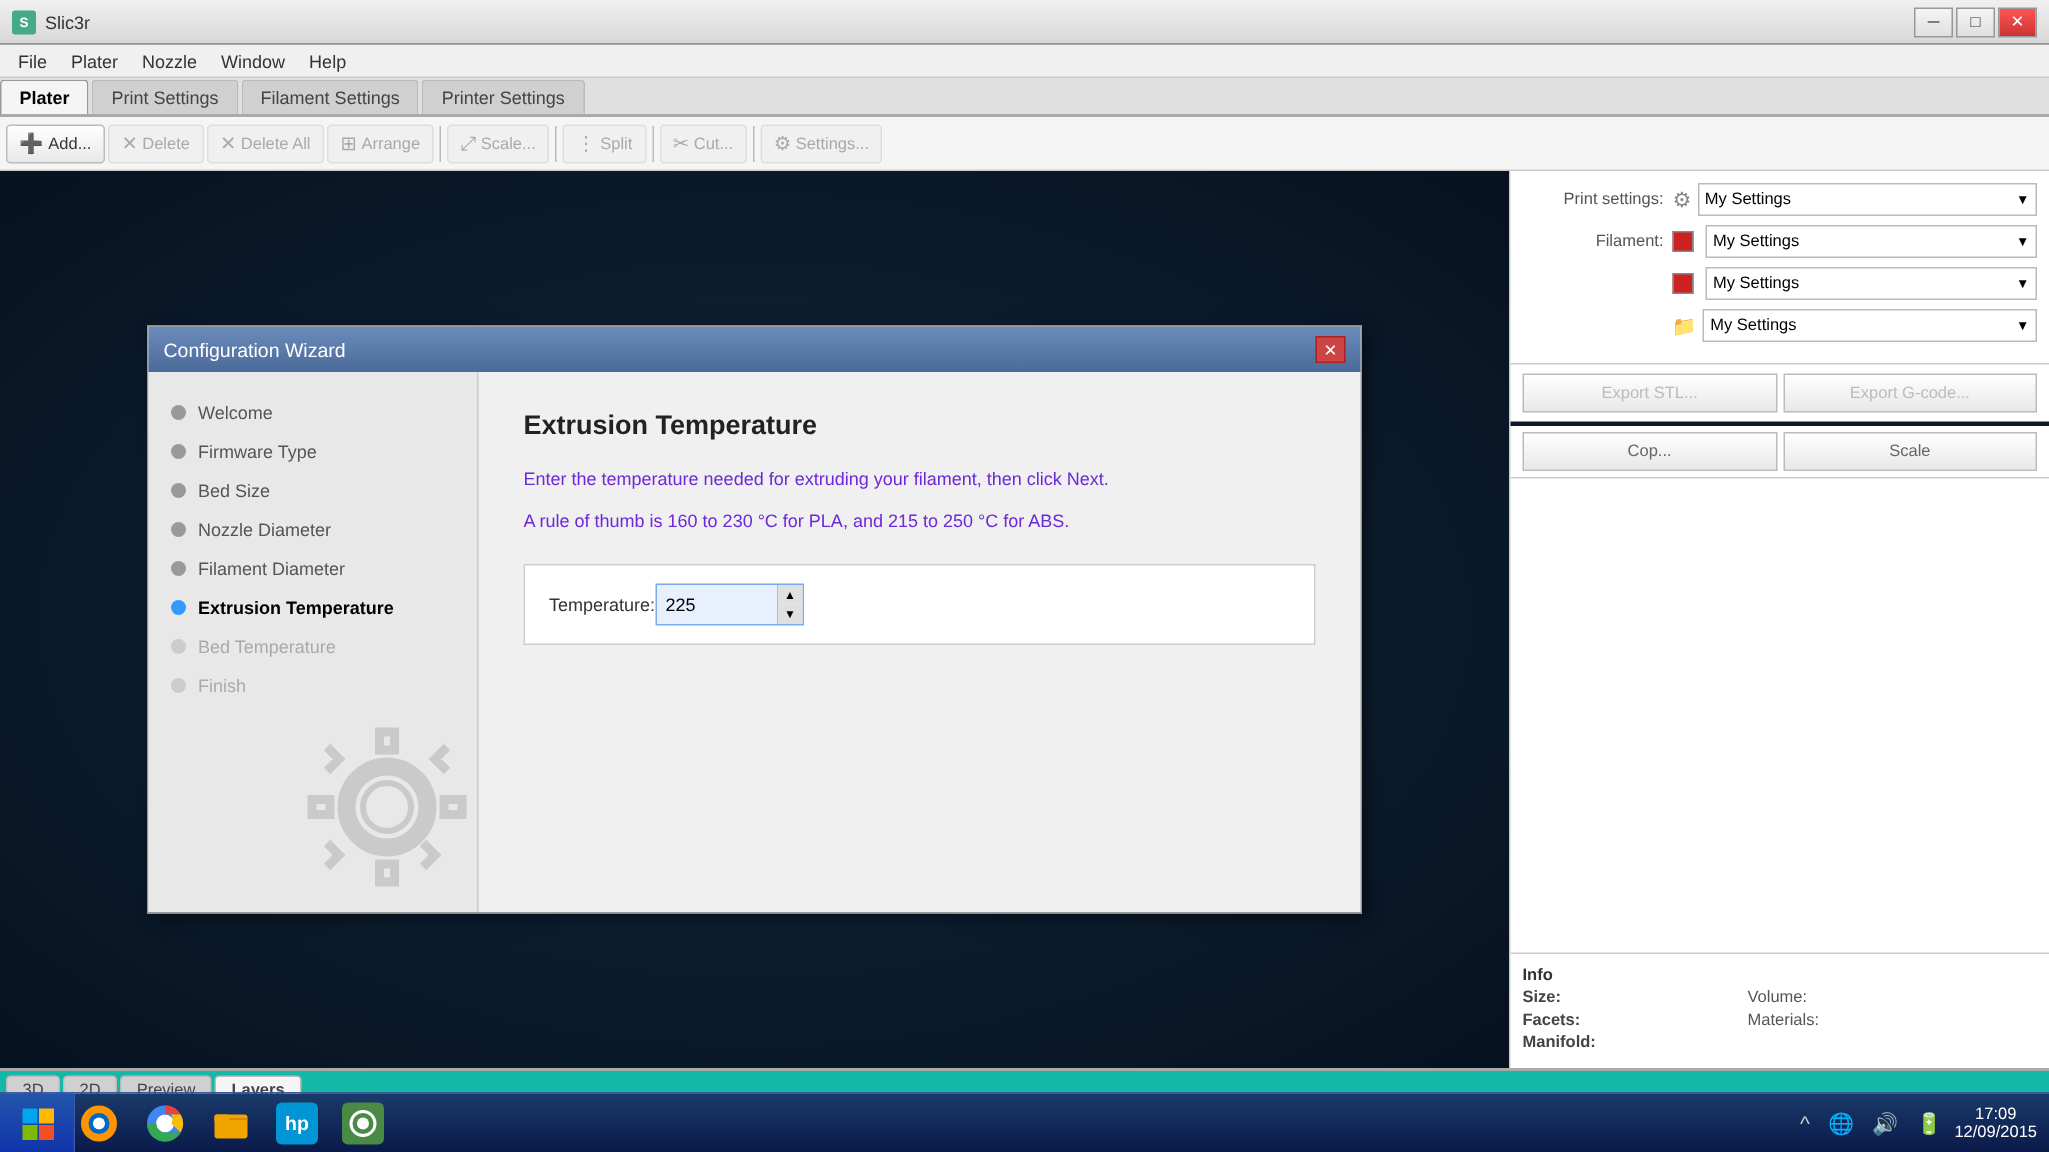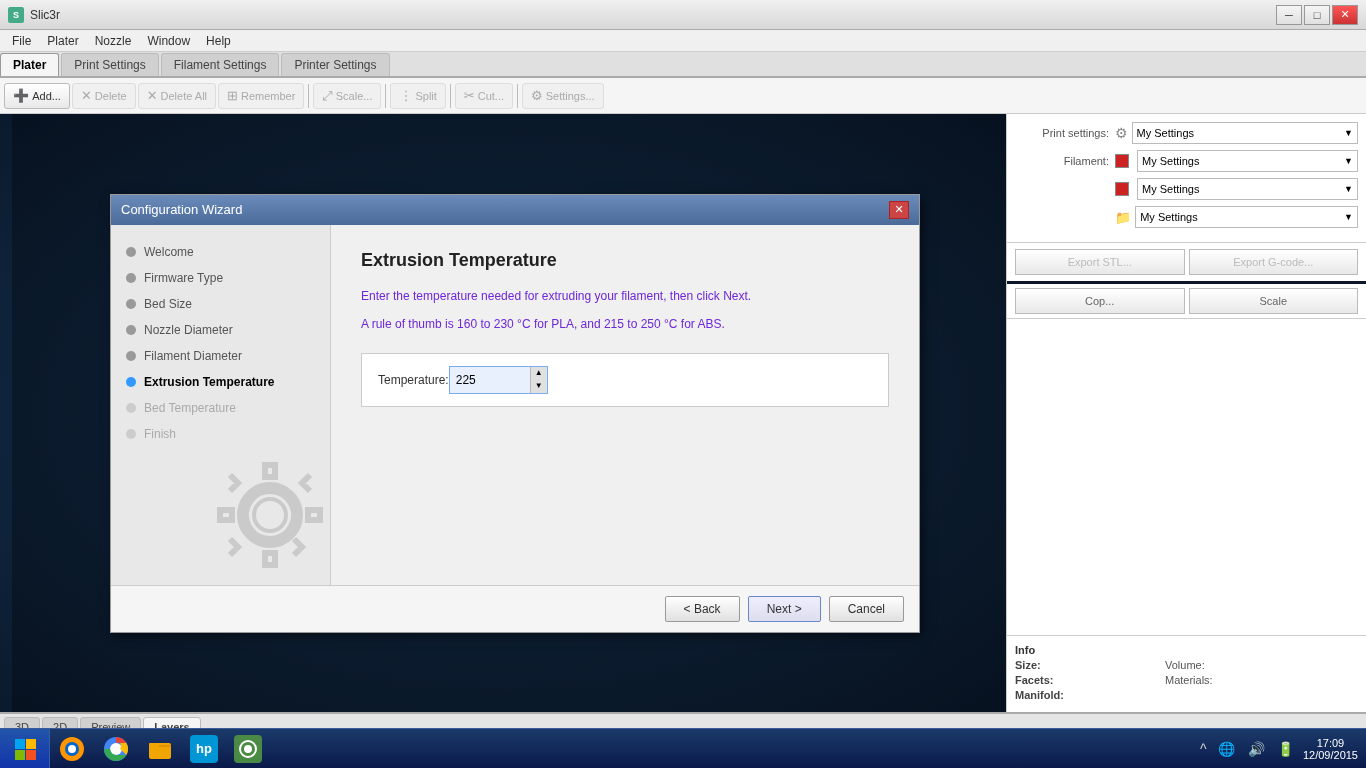--- a/index.html
+++ b/index.html
@@ -47,29 +47,29 @@
     #action-btns { display: flex; gap: 4px; padding: 6px 8px; border-bottom: 3px solid #0f172a; }
     .action-btn { flex: 1; height: 26px; border: 1px solid #bbb; background: linear-gradient(to bottom, #fff, #e8e8e8); font-size: 11px; cursor: pointer; color: #666; display: flex; align-items: center; justify-content: center; gap: 3px; }
     .action-btn.disabled { color: #bbb; }
 
     #object-list-area { flex: 1; overflow: auto; }
     #info-panel { border-top: 1px solid #ccc; padding: 8px; font-size: 11px; color: #555; }
     .info-row { display: flex; margin-bottom: 3px; }
     .info-key { width: 70px; font-weight: bold; color: #444; }
 
     
-    #bottom-tabs { background: #e5e5e5; height: 28px; display: flex; align-items: center; padding: 0 4px; border-top: 2px solid #aaa; }
+    #bottom-tabs { background: #14b8a6; height: 28px; display: flex; align-items: center; padding: 0 4px; border-top: 2px solid #aaa; }
     .view-tab { padding: 3px 10px; font-size: 11px; cursor: pointer; border: 1px solid #bbb; background: #d0d0d0; margin-right: 2px; border-radius: 3px 3px 0 0; color: #444; }
     .view-tab.active { background: #f5f5f5; font-weight: bold; }
 
     
     #status-bar { background: #f0f0f0; height: 28px; display: flex; align-items: center; padding: 0 8px; border-top: 1px solid #ccc; font-size: 11px; color: #444; }
 
     
-    #modal-overlay { position: absolute; top: 0; left: 12px; width: 100%; height: 100%; background: rgba(0,0,0,0.3); display: flex; align-items: center; justify-content: center; z-index: 100; }
+    #modal-overlay { position: absolute; top: 0; left: 0; width: 100%; height: 100%; background: rgba(0,0,0,0.3); display: flex; align-items: center; justify-content: center; z-index: 100; }
     #wizard-dialog { width: 810px; background: #f0f0f0; border: 1px solid #999; box-shadow: 3px 3px 10px rgba(0,0,0,0.5); }
     #wizard-title-bar { background: linear-gradient(to bottom, #6b8cba, #4a6a9a); color: white; padding: 6px 10px; display: flex; align-items: center; justify-content: space-between; font-size: 13px; }
     #wizard-close { width: 20px; height: 18px; background: #c44; border: 1px solid #a22; color: white; cursor: pointer; display: flex; align-items: center; justify-content: center; font-size: 11px; }
     #wizard-body { display: flex; min-height: 360px; }
     #wizard-sidebar { width: 220px; padding: 20px 15px; background: #e8e8e8; border-right: 1px solid #ccc; position: relative; }
     .wizard-step { display: flex; align-items: center; margin-bottom: 12px; font-size: 12px; color: #555; }
     .wizard-step .bullet { width: 10px; height: 10px; border-radius: 50%; background: #999; margin-right: 8px; flex-shrink: 0; }
     .wizard-step.active .bullet { background: #3399ff; }
     .wizard-step.active { color: #000; font-weight: bold; }
     .wizard-step.disabled { color: #bbb; }
@@ -86,21 +86,21 @@
     #temp-spinners { display: flex; flex-direction: column; border-left: 1px solid #bbb; }
     .spinner-btn { width: 16px; height: 13px; background: #e0e0e0; border: none; cursor: pointer; display: flex; align-items: center; justify-content: center; font-size: 8px; line-height: 1; }
 
     #wizard-footer { border-top: 1px solid #ccc; padding: 10px 15px; display: flex; justify-content: flex-end; gap: 8px; background: #f5f5f5; }
     .wizard-btn { padding: 5px 18px; font-size: 12px; border: 1px solid #999; background: linear-gradient(to bottom, #fff, #e0e0e0); cursor: pointer; border-radius: 2px; color: #333; }
     .wizard-btn.primary { border-color: #6688cc; background: linear-gradient(to bottom, #eef, #dde); }
 
     
     #taskbar { position: fixed; bottom: 0; left: 0; width: 1366px; height: 40px; background: linear-gradient(to bottom, #1a3a6a, #0a1a4a); display: flex; align-items: center; border-top: 1px solid #3a5a9a; z-index: 200; }
     #start-btn { width: 50px; height: 40px; background: linear-gradient(to bottom, #2255aa, #1133aa); display: flex; align-items: center; justify-content: center; cursor: pointer; border-right: 1px solid #3a5aaa; }
-    .taskbar-app { width: 40px; height: 40px; display: flex; align-items: center; justify-content: center; cursor: pointer; margin: 0 2px; }
+    .taskbar-app { width: 40px; height: 40px; display: flex; align-items: center; justify-content: flex-start; cursor: pointer; margin: 0 2px; }
     .taskbar-app-icon { width: 28px; height: 28px; border-radius: 4px; display: flex; align-items: center; justify-content: center; font-size: 16px; }
     #taskbar-right { margin-left: auto; display: flex; align-items: center; gap: 4px; padding-right: 8px; }
     #taskbar-time { color: white; font-size: 11px; text-align: center; }
     .taskbar-sys-icon { color: #ccc; font-size: 14px; cursor: pointer; padding: 4px; }
 
     
     .gear-logo { width: 120px; height: 120px; opacity: 0.3; }
   </style>
 </head>
 <body>
@@ -142,21 +142,21 @@
   <button class="toolbar-btn disabled" disabled="">
     <span class="icon">✕</span>
     <span>Delete</span>
   </button>
   <button class="toolbar-btn disabled" disabled="">
     <span class="icon">✕</span>
     <span>Delete All</span>
   </button>
   <button class="toolbar-btn disabled" disabled="">
     <span class="icon">⊞</span>
-    <span>Remember</span>
+    <span>Arrange</span>
   </button>
   <div style="width:1px;height:24px;background:#bbb;margin:0 2px;"></div>
   <button class="toolbar-btn disabled" disabled="">
     <span class="icon">⤢</span>
     <span>Scale...</span>
   </button>
   <div style="width:1px;height:24px;background:#bbb;margin:0 2px;"></div>
   <button class="toolbar-btn disabled" disabled="">
     <span class="icon">⋮</span>
     <span>Split</span>
@@ -240,25 +240,20 @@
                 <input id="temp-input" type="text" value="225" style="">
                 <div id="temp-spinners">
                   <button class="spinner-btn">▲</button>
                   <button class="spinner-btn">▼</button>
                 </div>
               </div>
             </div>
           </div>
         </div>
 
-        <div id="wizard-footer">
-          <button class="wizard-btn">&lt; Back</button>
-          <button class="wizard-btn primary">Next &gt;</button>
-          <button class="wizard-btn">Cancel</button>
-        </div>
 
       </div>
     </div>
   </div>
 
   <div id="right-panel">
     <div id="settings-panel">
 
       <div class="settings-row">
         <span class="settings-label">Print settings:</span>

